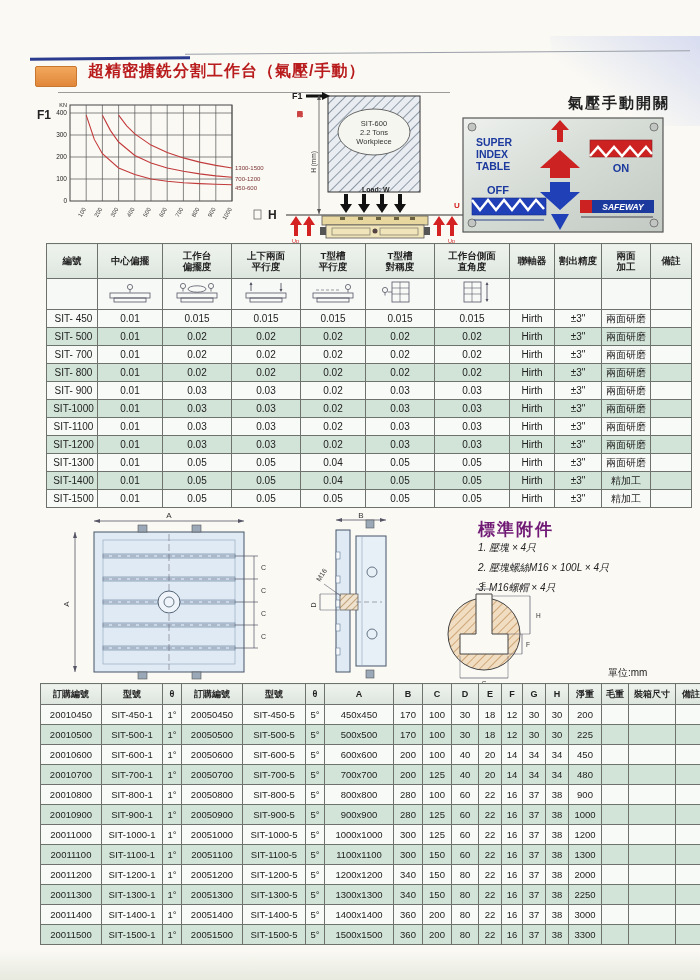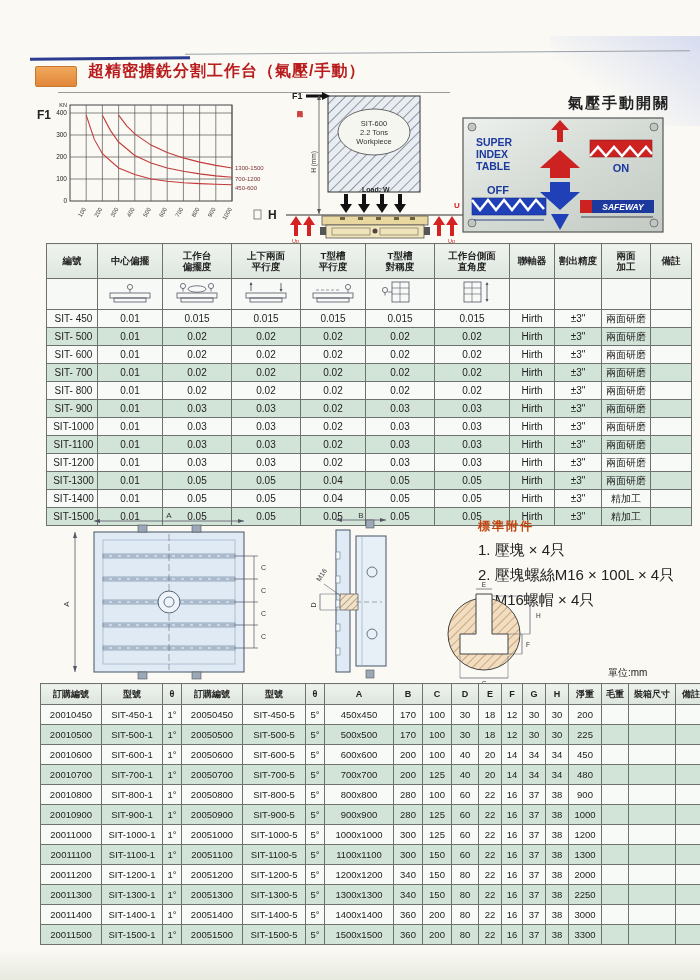--- a/index.html
+++ b/index.html
@@ -26,22 +26,22 @@
   #spec-table th{background:linear-gradient(#eff3ee,#dde6de);font-weight:bold;font-size:9.5px;
                  height:32px;line-height:1.2;white-space:pre-line;text-align:center;}
   #spec-table .icon-cell{height:26px;background:#f7f9f6;text-align:center;vertical-align:middle;}
   #spec-table tbody td{height:15px;text-align:center;font-size:10px;}
   #spec-table tbody td:first-child{text-align:center;padding-left:4px;}
   #spec-table tbody tr:nth-child(odd){background:#f8faf7;}
   #spec-table tbody tr:nth-child(even){background:#d2e3d8;}
   .plan-svg{position:absolute;left:58px;top:510px;}
   .side-svg{position:absolute;left:310px;top:510px;}
   .acc-block{position:absolute;left:478px;top:518px;width:205px;}
-  .acc-title{font-size:12px;font-weight:bold;letter-spacing:2px;color:#c2410c;margin-bottom:6px;}
-  .acc-item{font-size:15px;color:#222;margin-bottom:6px;}
+  .acc-title{font-size:17px;font-weight:bold;letter-spacing:2px;color:#701a75;}
+  .acc-item{font-size:10px;color:#222;margin-bottom:6px;font-style:italic;}
   .tslot-svg{position:absolute;left:430px;top:582px;}
   .unit-note{position:absolute;left:608px;top:666px;font-size:10px;color:#222;}
   #order-table{position:absolute;left:40px;top:683px;width:614px;border-collapse:collapse;table-layout:fixed;}
   #order-table th,#order-table td{border:1px solid #6d726d;overflow:hidden;}
   #order-table th{background:linear-gradient(#eff3ee,#dce5dd);font-weight:bold;font-size:9px;height:18px;text-align:center;}
   #order-table tbody td{height:17px;text-align:center;font-size:9.5px;}
   #order-table tbody tr:nth-child(odd){background:#f8faf7;}
   #order-table tbody tr:nth-child(even){background:#d2e3d8;}
 </style>
 </head>
@@ -301,33 +301,20 @@
           <td>0.02</td>
           <td>0.02</td>
           <td>0.02</td>
           <td>0.02</td>
           <td>Hirth</td>
           <td>±3"</td>
           <td>兩面研磨</td>
           <td></td>
         </tr>
         <tr>
-          <td>SIT- 600</td>
-          <td>0.01</td>
-          <td>0.02</td>
-          <td>0.02</td>
-          <td>0.02</td>
-          <td>0.02</td>
-          <td>0.02</td>
-          <td>Hirth</td>
-          <td>±3"</td>
-          <td>兩面研磨</td>
-          <td></td>
-        </tr>
-        <tr>
           <td>SIT- 700</td>
           <td>0.01</td>
           <td>0.02</td>
           <td>0.02</td>
           <td>0.02</td>
           <td>0.02</td>
           <td>0.02</td>
           <td>Hirth</td>
           <td>±3"</td>
           <td>兩面研磨</td>

